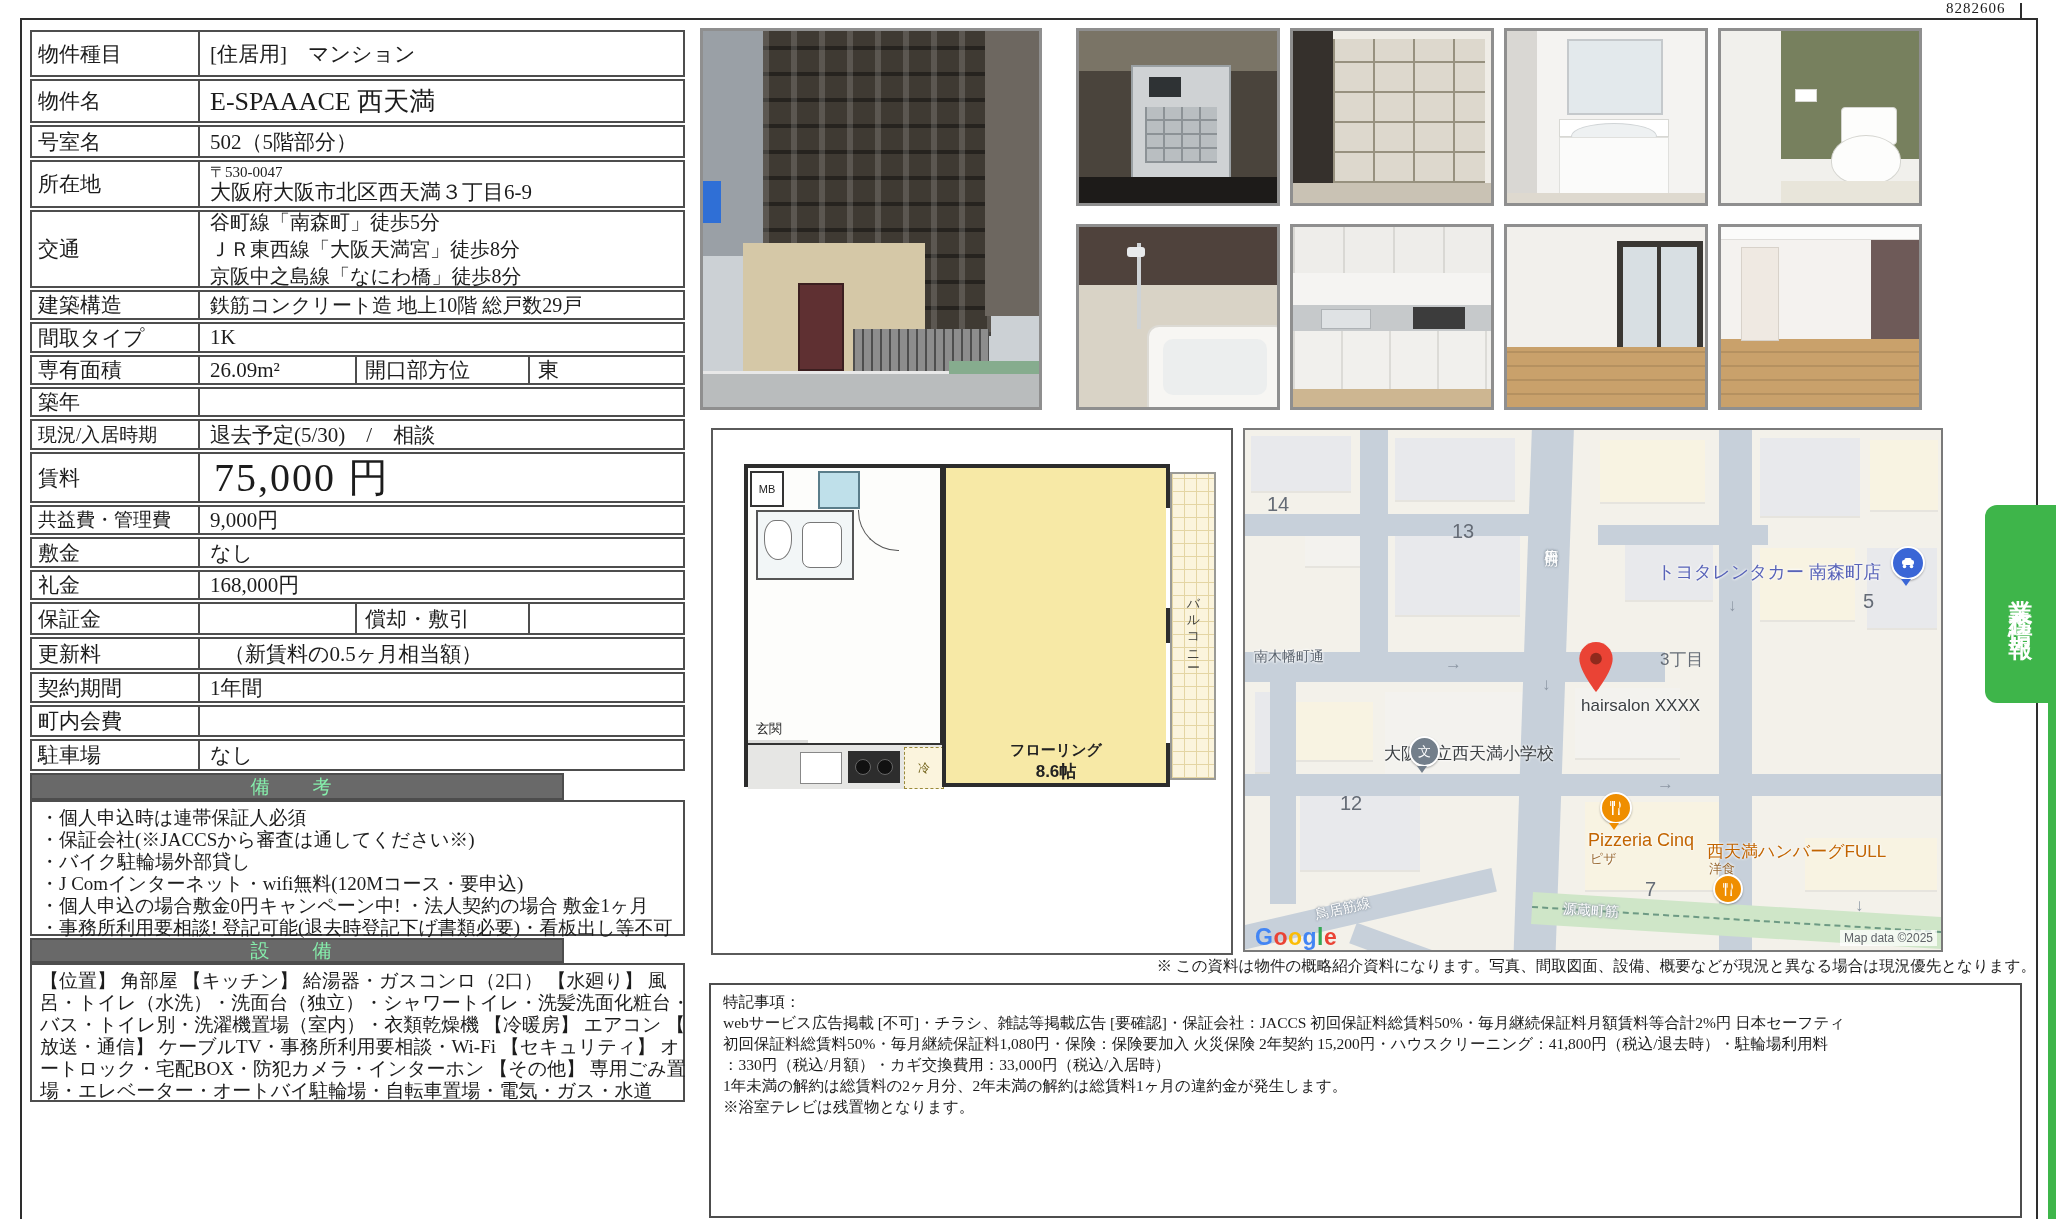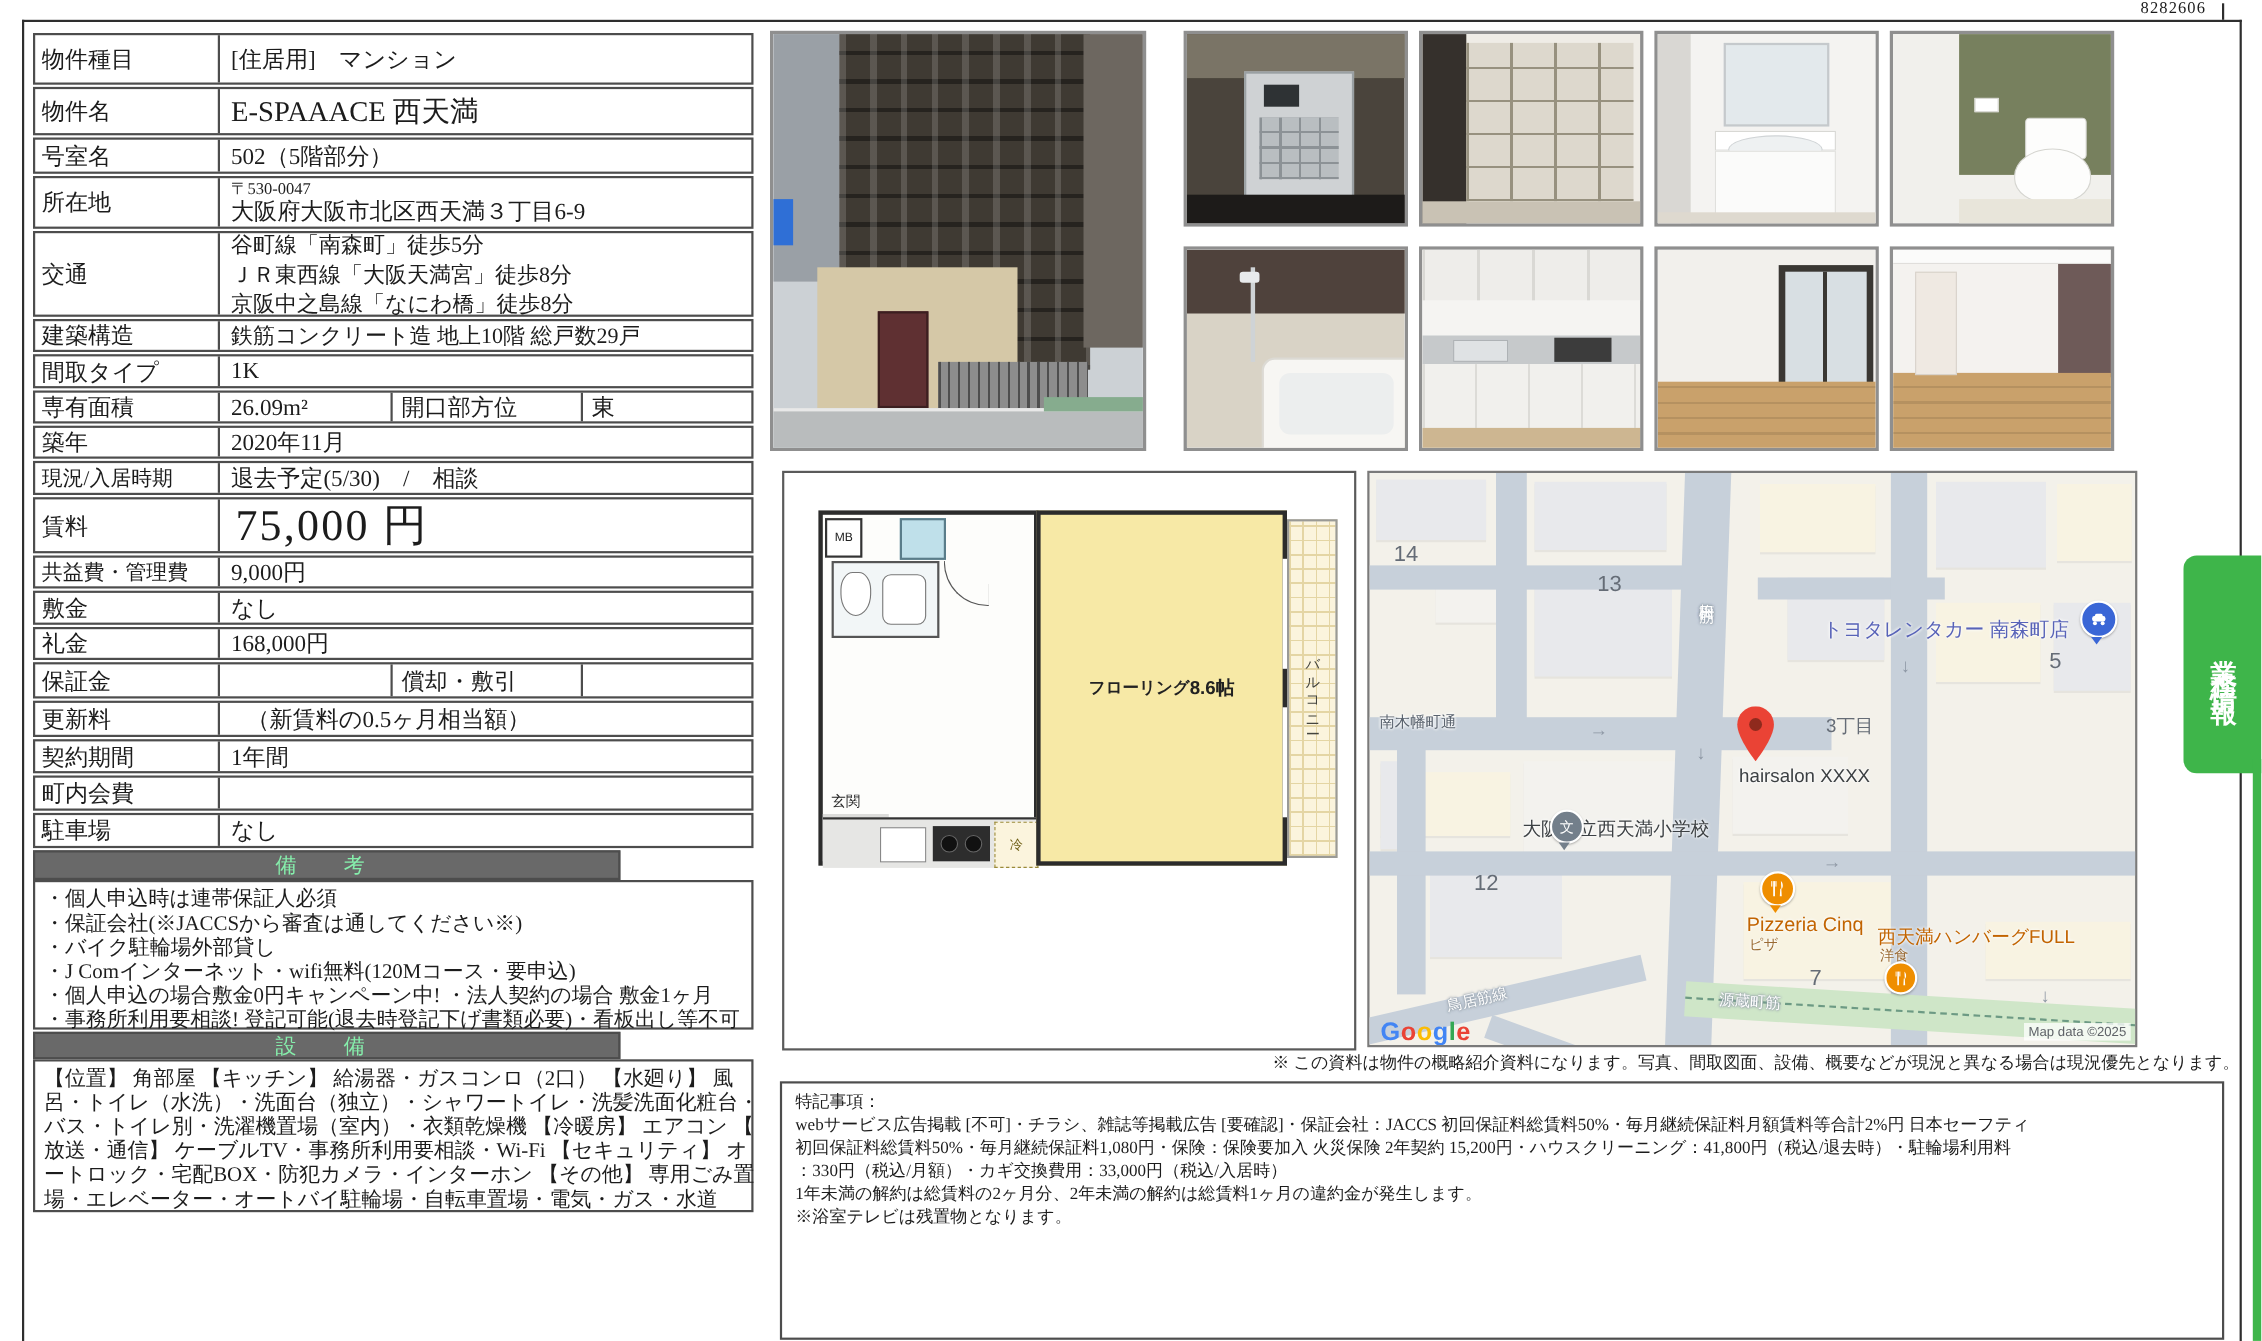--- a/index.html
+++ b/index.html
@@ -114,21 +114,20 @@
     <div class="tv">1K</div>
   </div>
   <div class="trow" style="top:355px;height:30px">
     <div class="tl">専有面積</div>
     <div class="tv cell155">26.09m²</div>
     <div class="sub">開口部方位</div>
     <div class="sub2">東</div>
   </div>
   <div class="trow" style="top:387px;height:30px">
     <div class="tl">築年</div>
-    <div class="tv">2020年11月</div>
   </div>
   <div class="trow" style="top:419px;height:31px">
     <div class="tl sm">現況/入居時期</div>
     <div class="tv">退去予定(5/30)　/　相談</div>
   </div>
   <div class="trow" style="top:452px;height:51px">
     <div class="tl">賃料</div>
     <div class="tv big">75,000 円</div>
   </div>
   <div class="trow" style="top:505px;height:30px">
@@ -294,21 +293,21 @@
         <div class="a" style="left:100px;top:6px;width:52px;height:32px;background:#2d2d2d;">
           <div class="a" style="left:7px;top:8px;width:14px;height:14px;background:#111;border:1.5px solid #666;border-radius:50%;"></div>
           <div class="a" style="left:29px;top:8px;width:14px;height:14px;background:#111;border:1.5px solid #666;border-radius:50%;"></div>
         </div>
         <div class="a" style="left:156px;top:2px;width:38px;height:40px;border:1.5px dashed #9a8a3a;background:#fbf4dd;display:flex;align-items:center;justify-content:center;">
           <span class="fptxt" style="position:static;font-size:12px;color:#6b5b10;">冷</span>
         </div>
       </div>
     </div>
     <div class="fpwall" style="left:229px;top:34px;width:228px;height:323px;background:#f7e9a6;">
-      <div class="a" style="left:0;top:0;width:100%;height:100%;display:flex;flex-direction:row;align-items:center;justify-content:center;">
+      <div class="a" style="left:0;top:0;width:100%;height:100%;display:flex;flex-direction:column;align-items:center;justify-content:flex-end;">
         <span class="fptxt" style="position:static;font-size:15px;font-weight:bold;">フローリング</span>
         <span class="fptxt" style="position:static;font-size:17px;font-weight:bold;">8.6帖</span>
       </div>
       <div class="a" style="right:-4px;top:40px;width:4px;height:100px;background:#fff;"></div>
       <div class="a" style="right:-4px;bottom:40px;width:4px;height:100px;background:#fff;"></div>
     </div>
     <div class="a" style="left:457px;top:42px;width:46px;height:308px;border:2px solid #9a9a96;background:#fbf4dd;
          background-image:repeating-linear-gradient(0deg,#e4d5a4 0 1.5px,transparent 1.5px 13px),repeating-linear-gradient(90deg,#e4d5a4 0 1.5px,transparent 1.5px 12px);
          display:flex;align-items:center;justify-content:center;box-sizing:border-box;">
       <span class="fptxt" style="position:static;writing-mode:vertical-rl;font-size:13px;letter-spacing:3px;color:#44443e;">バルコニー</span>

